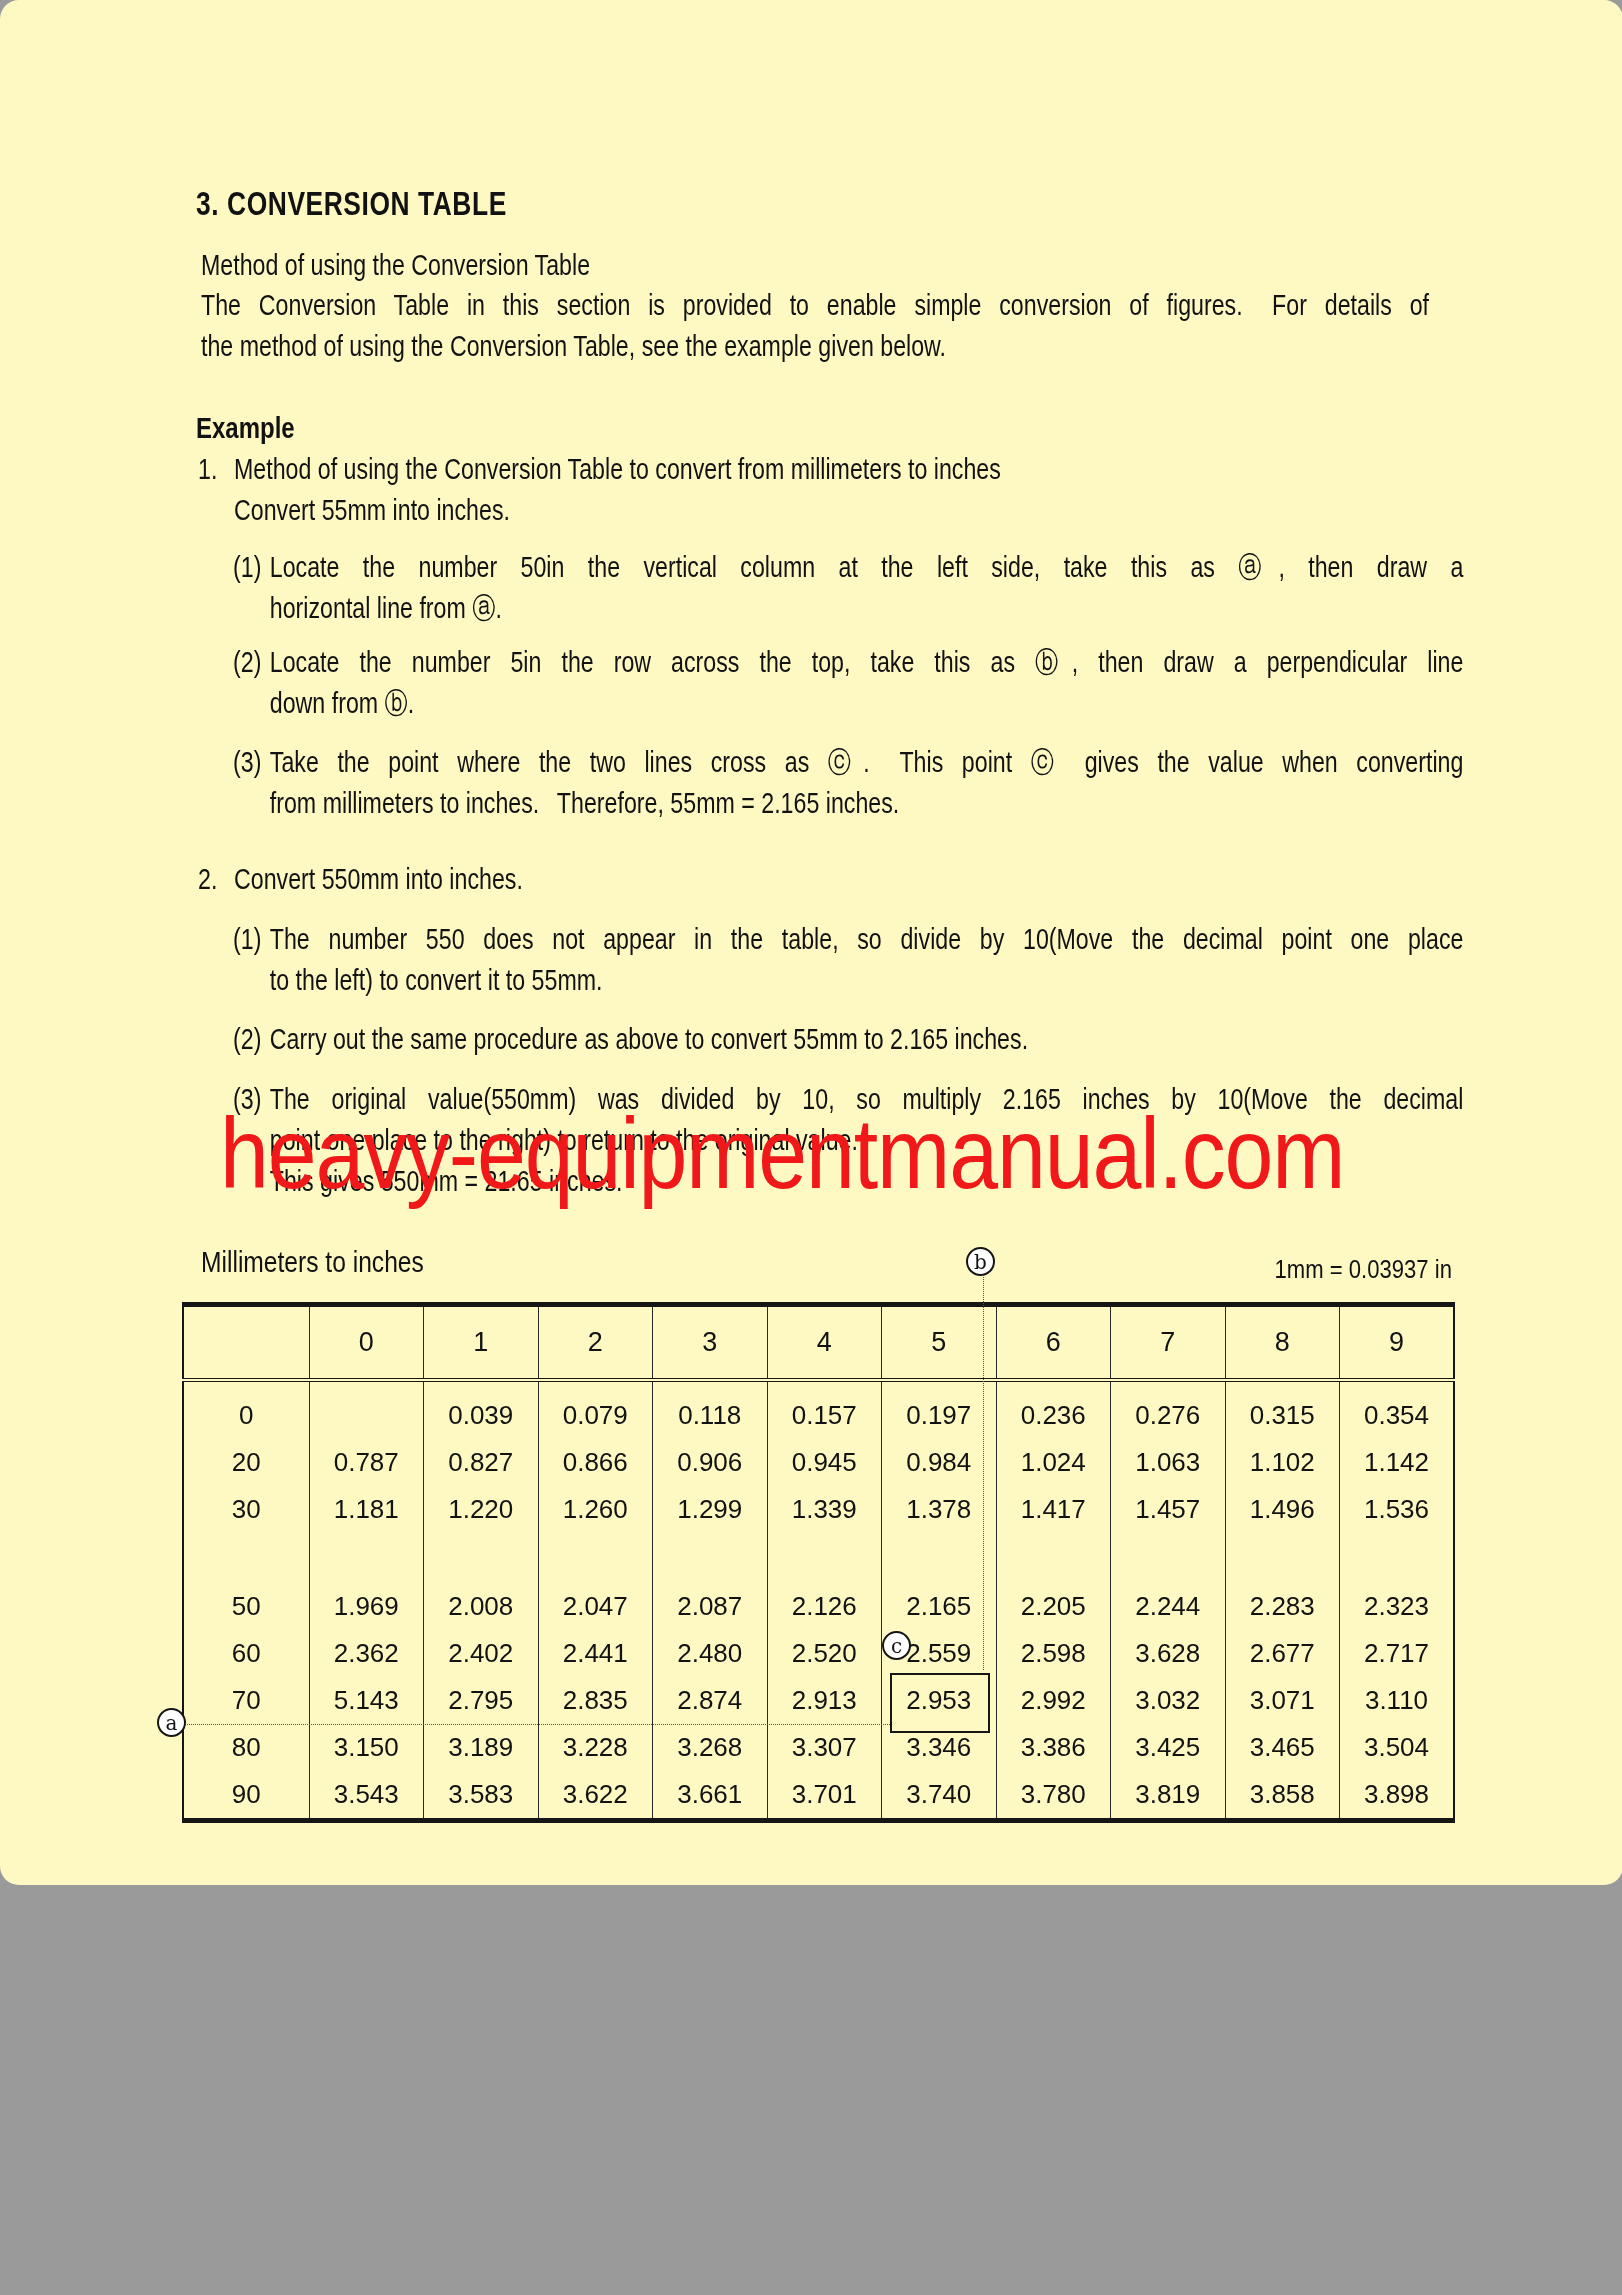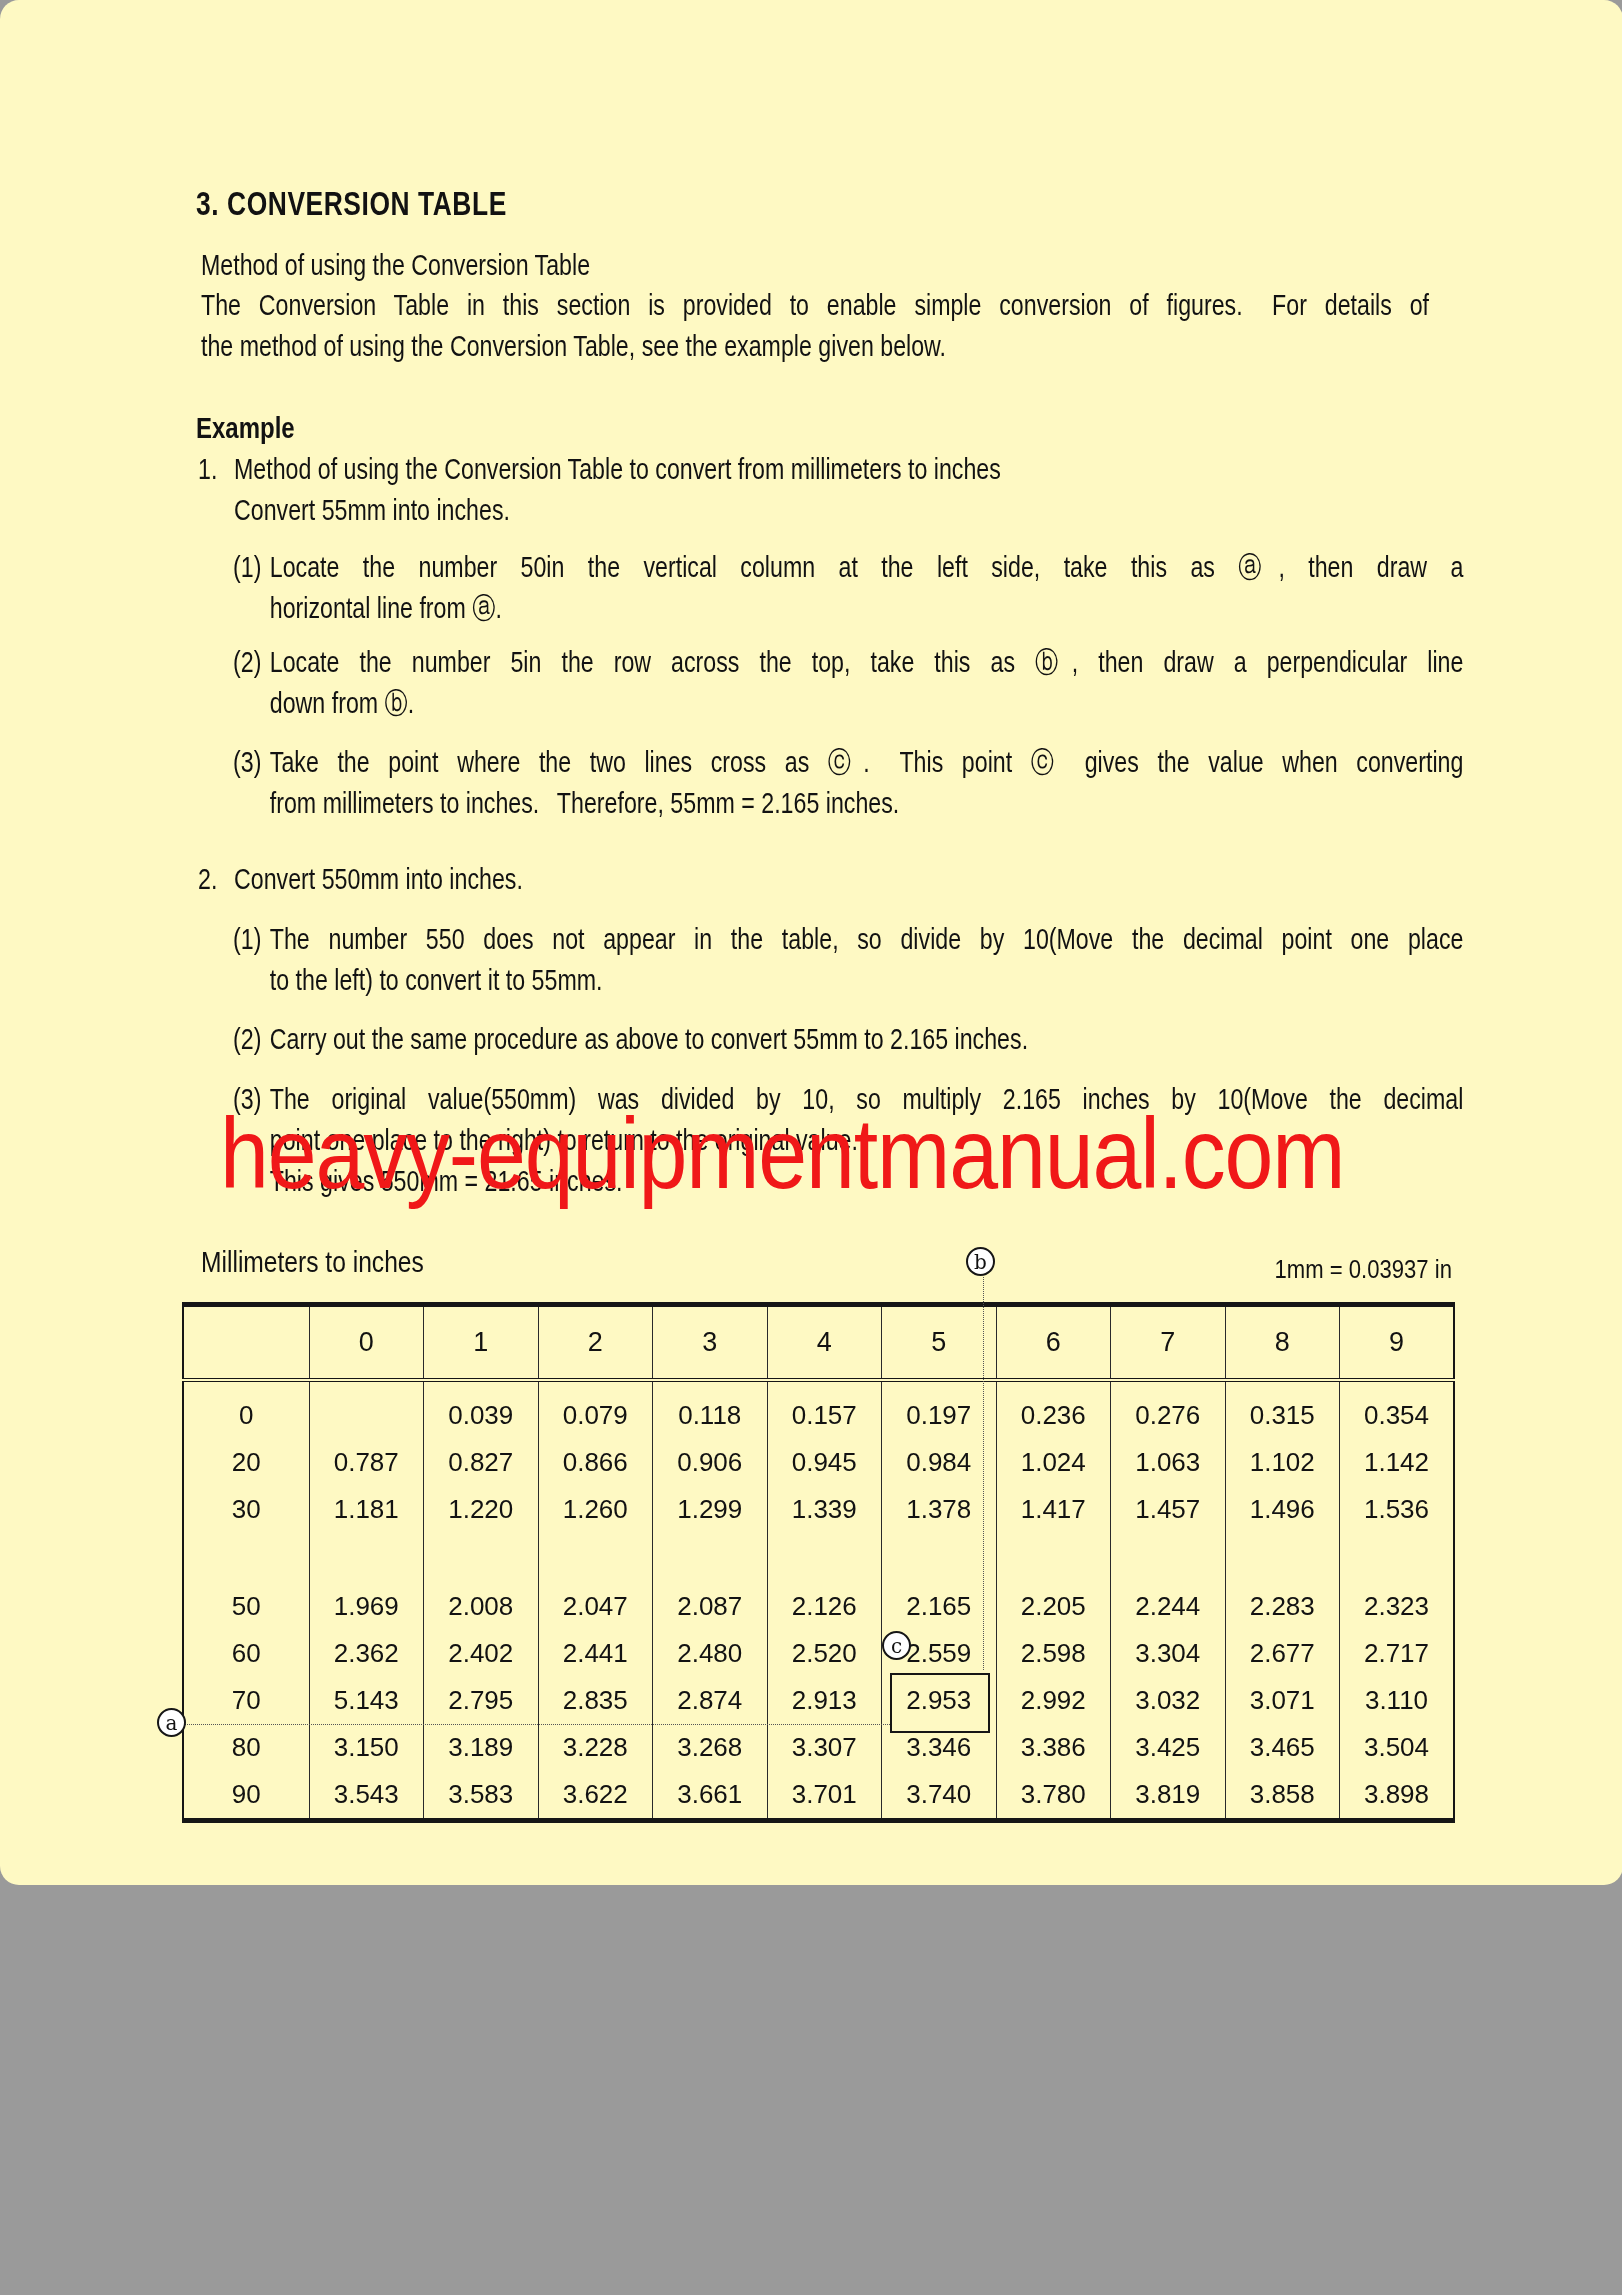--- a/index.html
+++ b/index.html
@@ -253,21 +253,21 @@
           </tr>
           <tr class="datarow">
             <td>60</td>
             <td>2.362</td>
             <td>2.402</td>
             <td>2.441</td>
             <td>2.480</td>
             <td>2.520</td>
             <td>2.559</td>
             <td>2.598</td>
-            <td>3.304</td>
+            <td>3.628</td>
             <td>2.677</td>
             <td>2.717</td>
           </tr>
           <tr class="datarow">
             <td>70</td>
             <td>5.143</td>
             <td>2.795</td>
             <td>2.835</td>
             <td>2.874</td>
             <td>2.913</td>

